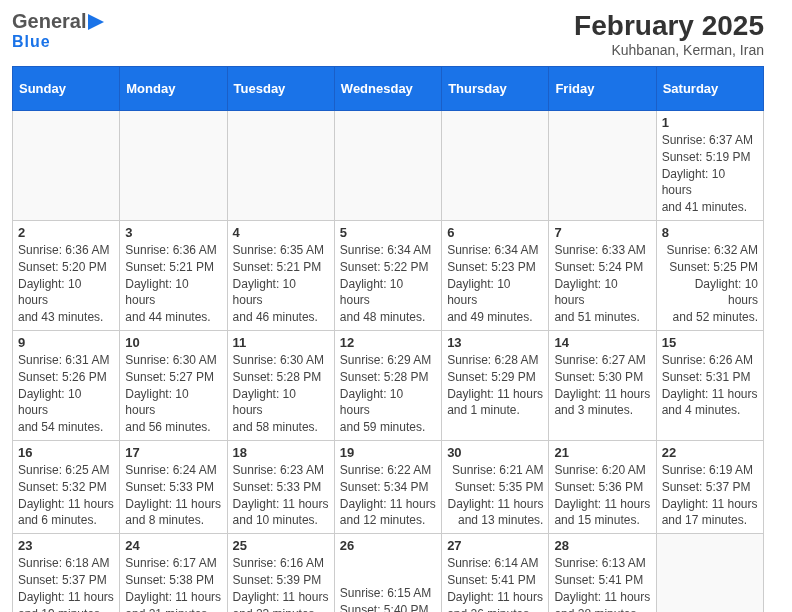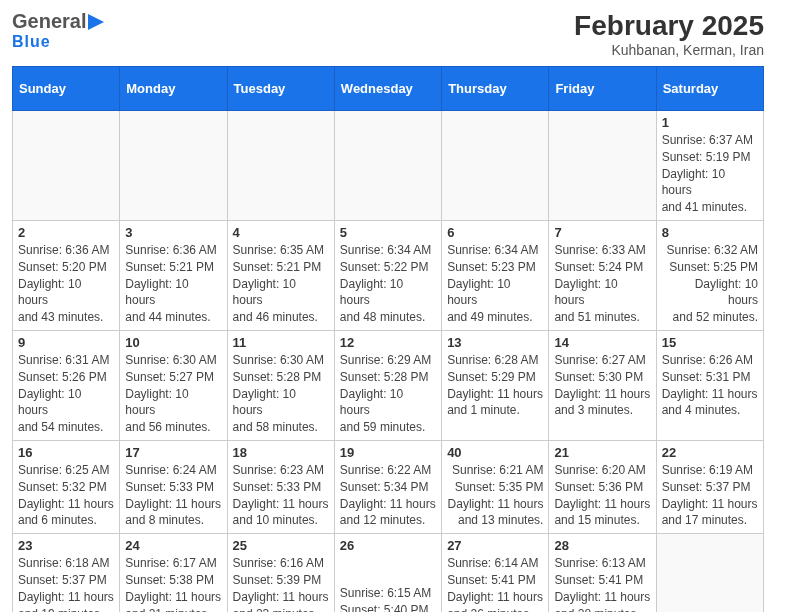--- a/index.html
+++ b/index.html
@@ -263,21 +263,21 @@
 and 10 minutes.</div>
           </td>
           <td>
             <span class="day-num">19</span>
             <div class="day-info" style="white-space: pre-line;">Sunrise: 6:22 AM
 Sunset: 5:34 PM
 Daylight: 11 hours
 and 12 minutes.</div>
           </td>
           <td>
-            <span class="day-num">40</span>
+            <span class="day-num">30</span>
             <div class="day-info" style="white-space: pre-line; text-align: right;">Sunrise: 6:21 AM
 Sunset: 5:35 PM
 Daylight: 11 hours
 and 13 minutes.</div>
           </td>
           <td>
             <span class="day-num">21</span>
             <div class="day-info" style="white-space: pre-line;">Sunrise: 6:20 AM
 Sunset: 5:36 PM
 Daylight: 11 hours

